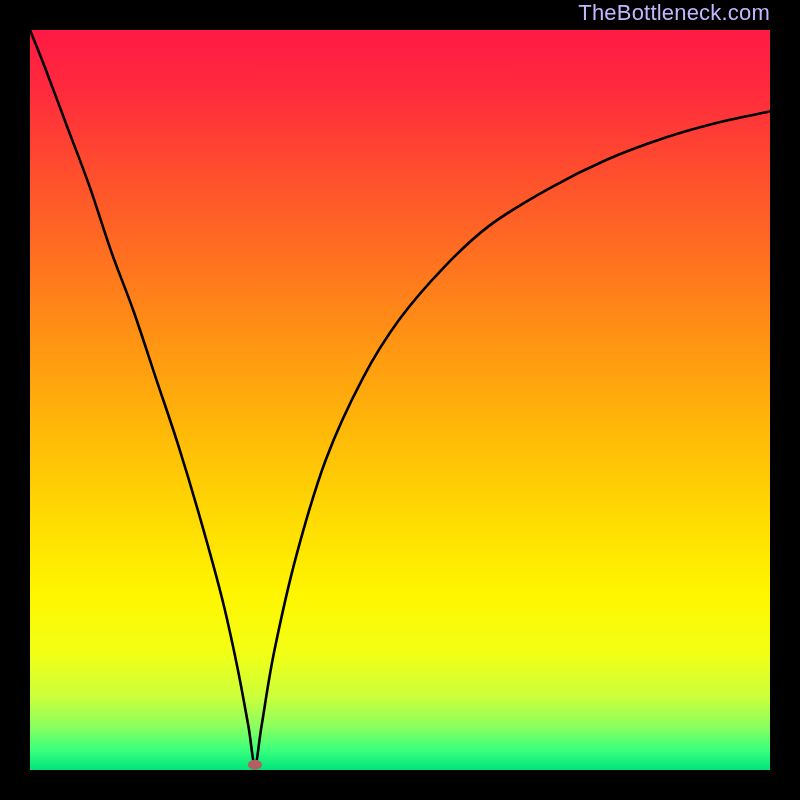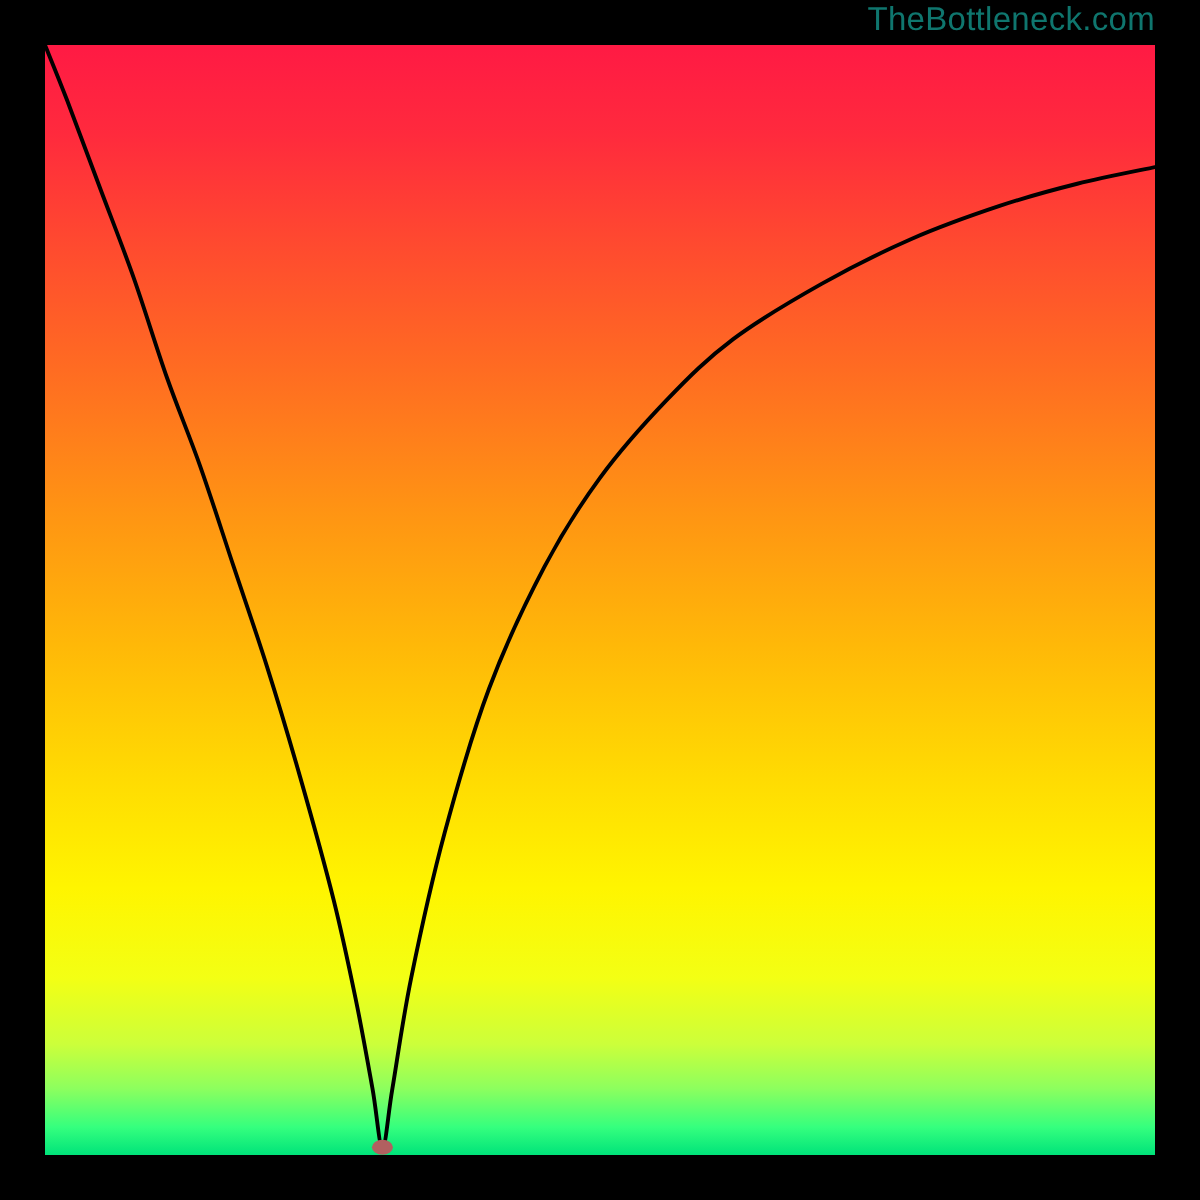--- a/index.html
+++ b/index.html
@@ -22,21 +22,21 @@
     left: 30px;
     top: 30px;
     width: 740px;
     height: 740px;
     overflow: hidden;
   }
   .watermark {
     position: absolute;
     top: 0px;
     right: 30px;
-    color: #0f766e;
+    color: #c4b5fd;
     font-size: 22px;
     font-weight: 500;
     letter-spacing: 0.2px;
   }
   svg {
     display: block;
   }
 </style>
 </head>
 <body>

